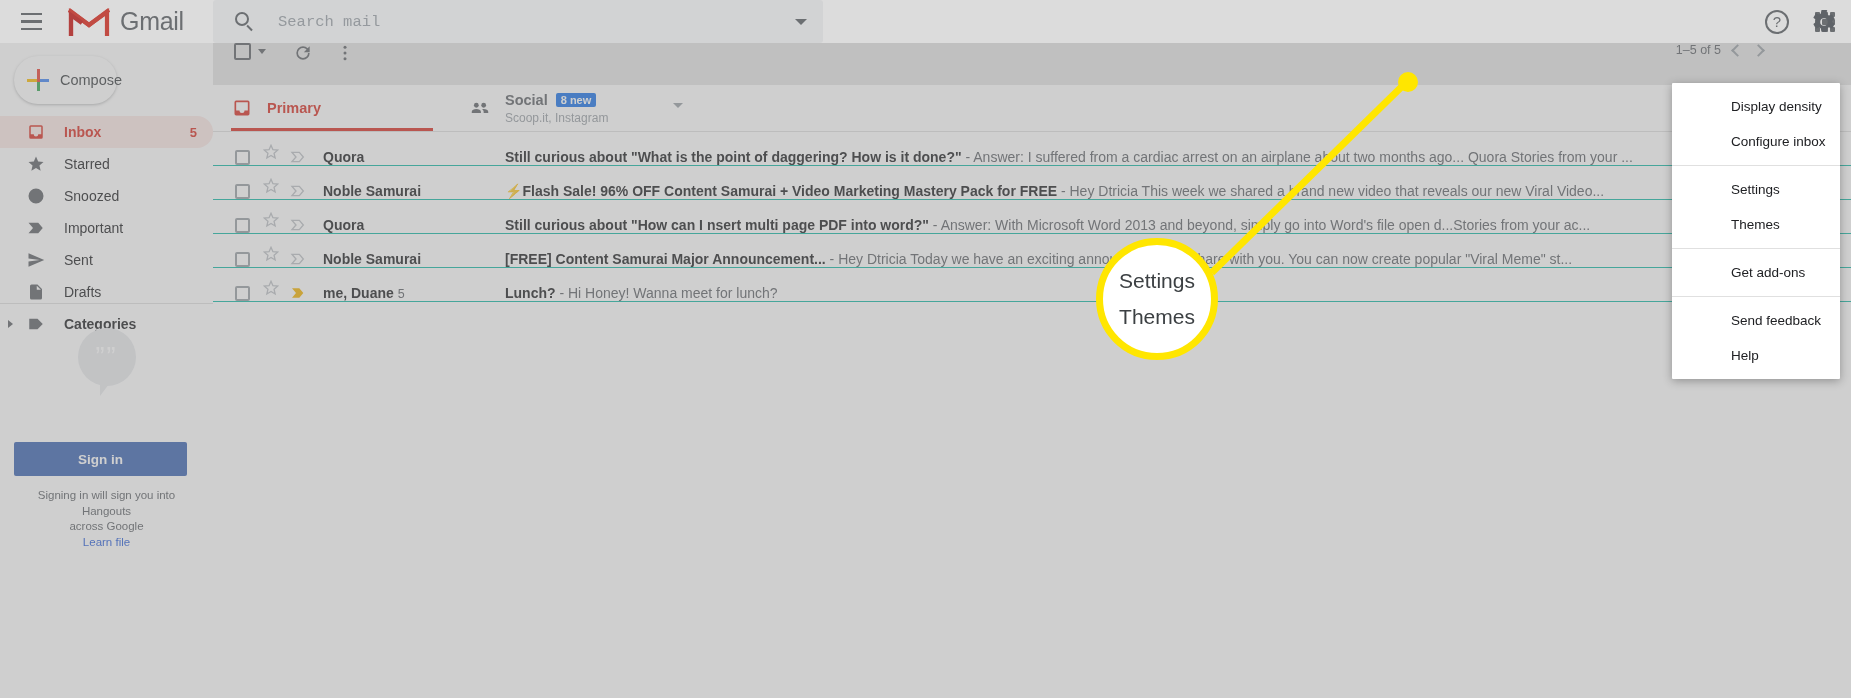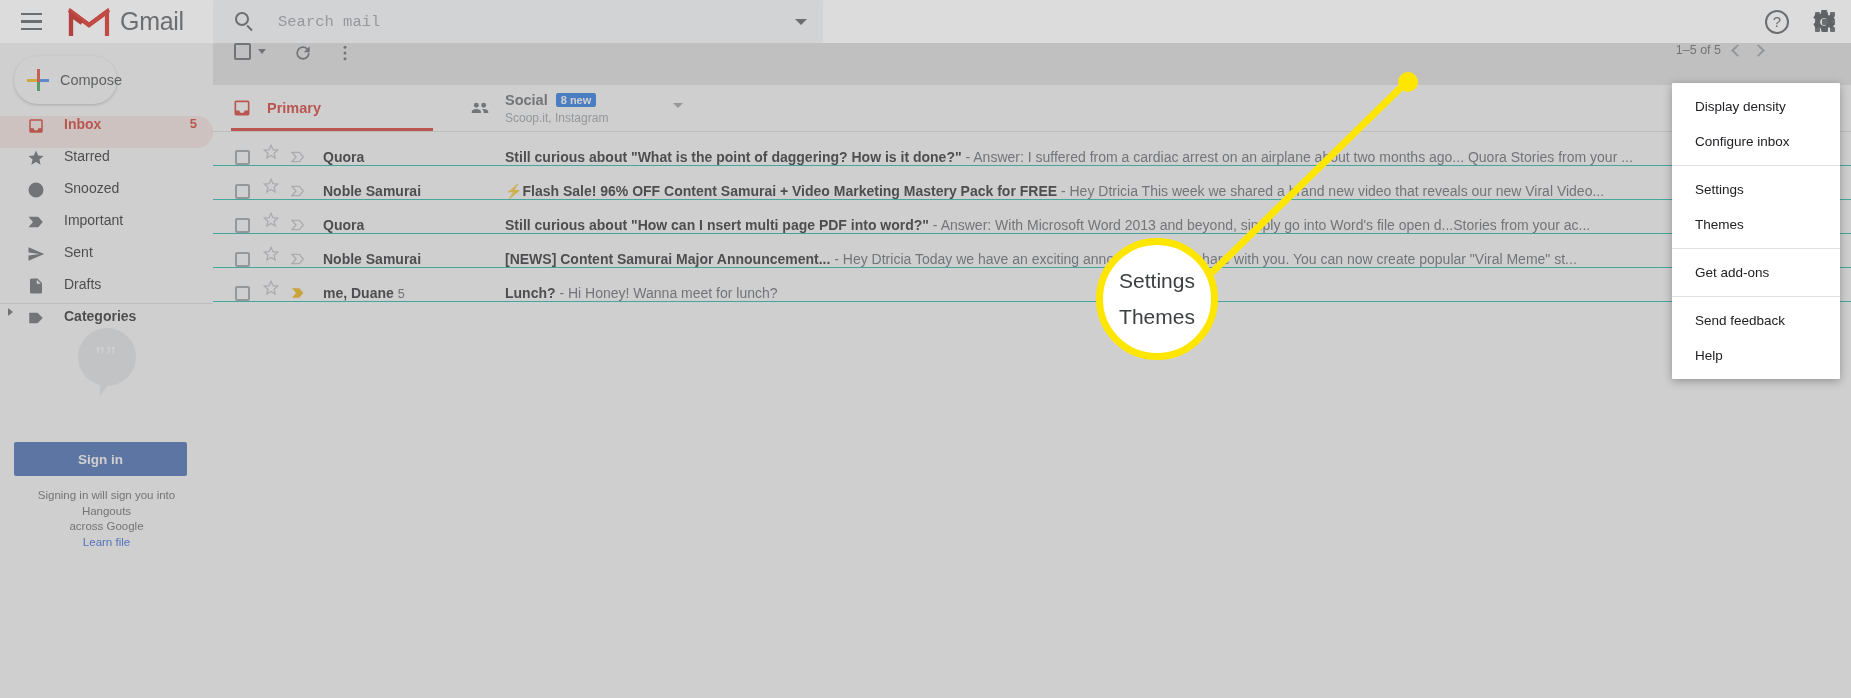--- a/index.html
+++ b/index.html
@@ -67,21 +67,21 @@
   .plus-ico { width: 22px; height: 22px; position: relative; flex: 0 0 auto; }
   .plus-ico .v-top { position:absolute; left:9.5px; top:0; width:3px; height:9.5px; background:#ea4335;}
   .plus-ico .v-bot { position:absolute; left:9.5px; top:12.5px; width:3px; height:9.5px; background:#34a853;}
   .plus-ico .h-l { position:absolute; top:9.5px; left:0; width:9.5px; height:3px; background:#fbbc04;}
   .plus-ico .h-r { position:absolute; top:9.5px; left:12.5px; width:9.5px; height:3px; background:#4285f4;}
   .plus-ico .ctr { position:absolute; left:9.5px; top:9.5px; width:3px; height:3px; background:#ea4335;}
   .compose-label { font-size: 14.5px; color: #3c4043; }
 
   .nav { margin-top: 12px; }
   .nav-item {
-    height: 32px; display: flex; align-items: flex-start;
+    height: 32px; display: flex; align-items: center;
     padding-left: 26px; border-radius: 0 16px 16px 0; cursor: pointer;
     position: relative; font-size: 14px; color: #202124;
   }
   .nav-item.active { background: #fce8e6; color: #d93025; font-weight: bold; }
   .nav-ico { width: 20px; height: 20px; margin-right: 18px; flex: 0 0 auto;
      display: flex; align-items: center; justify-content: center; color: #5f6368; }
   .nav-item.active .nav-ico { color: #d93025; }
   .nav-count { position: absolute; right: 16px; font-size: 13px; font-weight: bold; }
   .nav-arrow { position: absolute; left: 8px; width: 0; height: 0;
      border-top: 4px solid transparent; border-bottom: 4px solid transparent;
@@ -154,21 +154,21 @@
   .m-sender .cnt { font-weight: normal; color: #5f6368; font-size: 12.5px; margin-left: 4px; }
   .m-body { font-size: 14px; color: #5f6368; overflow: hidden;
      text-overflow: ellipsis; flex: 1 1 auto; min-width: 0; }
   .m-subj { color: #202124; font-weight: bold; }
   .bolt { color: #f4b400; }
 
   
   .dropdown { position: absolute; right: 11px; top: 83px; width: 168px;
      background: #fff; box-shadow: 0 2px 10px rgba(0,0,0,0.30);
      z-index: 80; padding: 6px 0; border-radius: 1px; }
-  .dd-item { height: 35px; display: flex; align-items: center; padding-left: 23px;
+  .dd-item { height: 35px; display: flex; align-items: center; padding-left: 59px;
      font-size: 13.5px; color: #202124; cursor: pointer; }
   .dd-sep { height: 1px; background: #e0e0e0; margin: 6px 0; }
 
   
   .callout-line { position: absolute; z-index: 70; background: #ffe600;
      height: 7px; transform-origin: left center; }
   .callout-dot { position: absolute; z-index: 72; width: 20px; height: 20px;
      border-radius: 50%; background: #ffe600; }
   .magnifier { position: absolute; z-index: 75; width: 122px; height: 122px;
      border-radius: 50%; background: #fff; border: 7px solid #ffe600;
@@ -423,21 +423,21 @@
         <div class="m-cb"></div>
         <div class="m-star"><svg width="16" height="16" viewBox="0 0 24 24" fill="none" stroke="currentColor" stroke-width="2">
             <path d="M12 17.3l-6.2 3.7 1.6-7L2 9.2l7.1-.6L12 2l2.9 6.6 7.1.6-5.4 4.8 1.6 7z"></path>
           </svg></div>
         <div class="m-imp">
           <svg width="16" height="16" viewBox="0 0 24 24" fill="none" stroke="currentColor" stroke-width="2">
             <path d="M3 5h11l6 7-6 7H3l6-7z"></path>
           </svg>
         </div>
         <div class="m-sender">Noble Samurai</div>
-        <div class="m-body"><span class="m-subj">[NEWS] Content Samurai Major Announcement...</span><span> - Hey Dtricia Today we have an exciting announcement to share with you. You can now create popular "Viral Meme" st...</span></div>
+        <div class="m-body"><span class="m-subj">[FREE] Content Samurai Major Announcement...</span><span> - Hey Dtricia Today we have an exciting announcement to share with you. You can now create popular "Viral Meme" st...</span></div>
       </div>
       <div class="mailrow unread">
         <div class="m-cb"></div>
         <div class="m-star"><svg width="16" height="16" viewBox="0 0 24 24" fill="none" stroke="currentColor" stroke-width="2">
             <path d="M12 17.3l-6.2 3.7 1.6-7L2 9.2l7.1-.6L12 2l2.9 6.6 7.1.6-5.4 4.8 1.6 7z"></path>
           </svg></div>
         <div class="m-imp yellow">
           <svg width="16" height="16" viewBox="0 0 24 24" fill="currentColor">
             <path d="M3 5h11l6 7-6 7H3l6-7z"></path>
           </svg>

